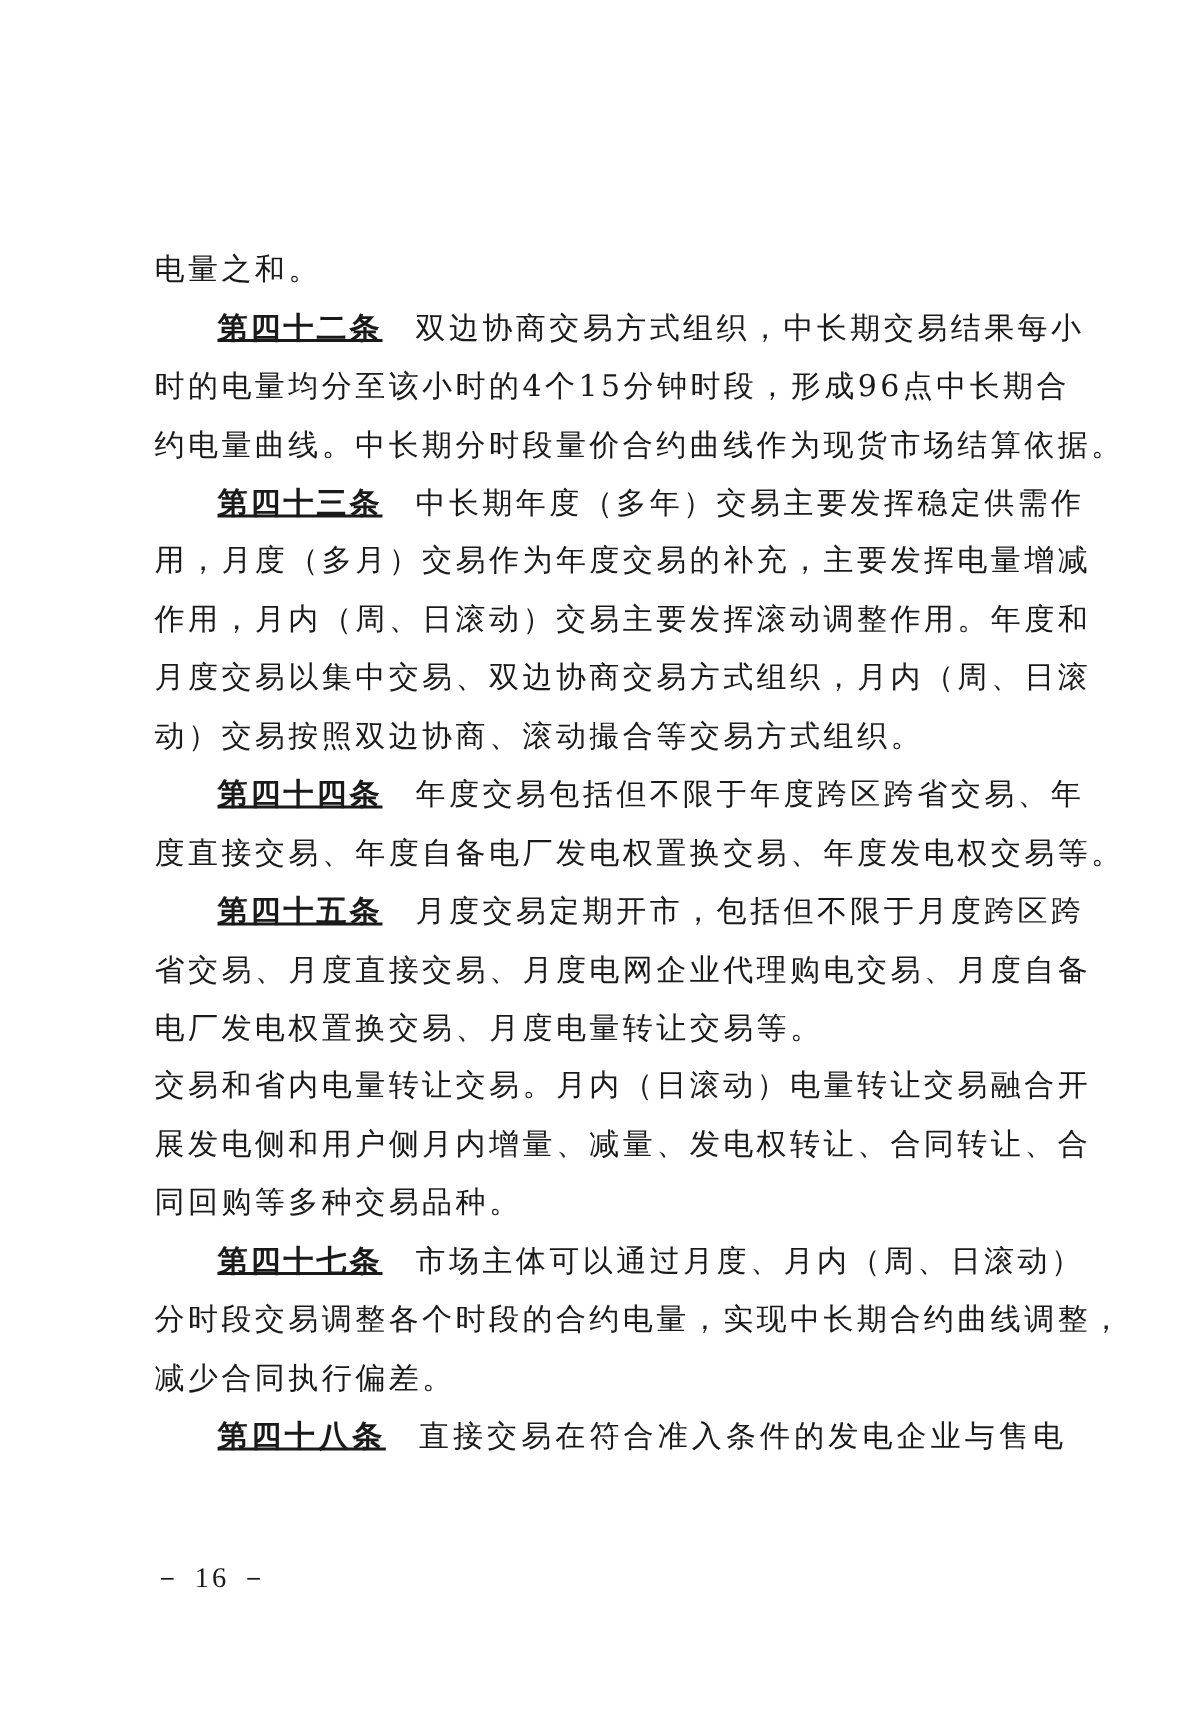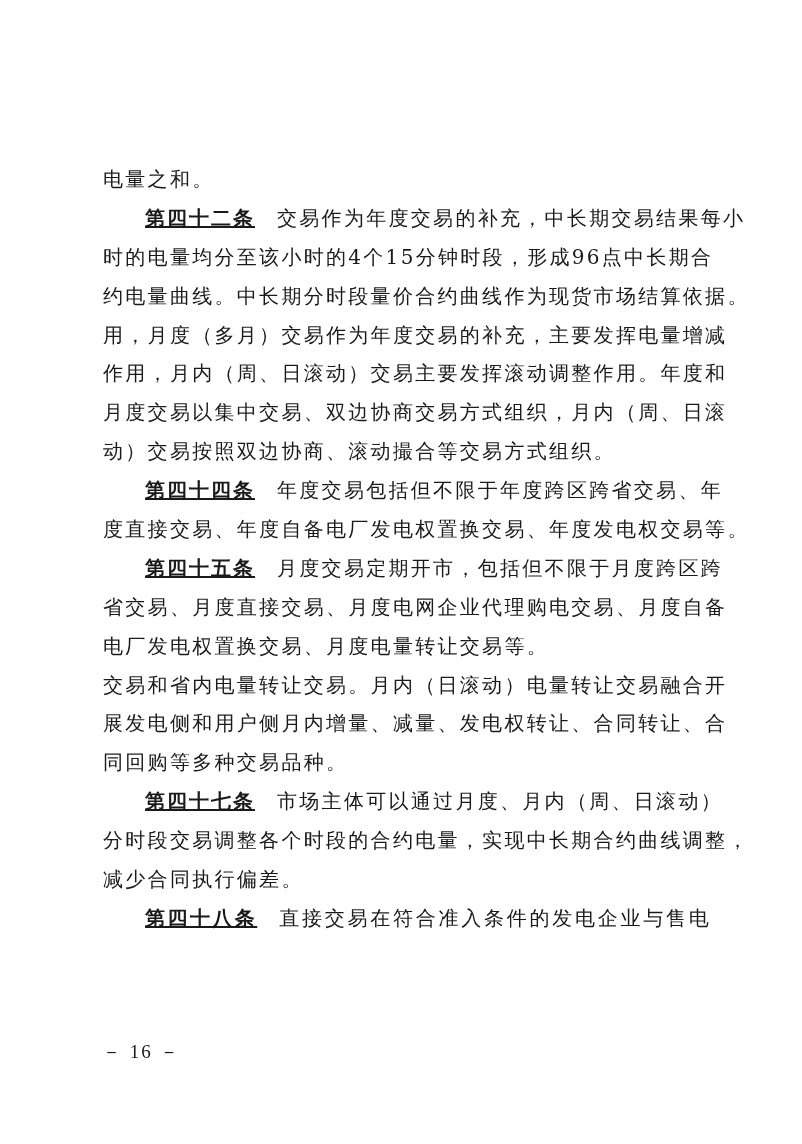--- a/index.html
+++ b/index.html
@@ -61,24 +61,25 @@
     }
   </style>
 </head>
 <body>
 
 <div class="page">
   <div class="content">
 
     <div class="line last">电量之和。</div>
 
-    <div class="line indent"><span class="article-no">第四十二条</span><span>交易作为年度交易的补充，中长期交易结果每小</span></div>
+    <div class="line indent"><span class="article-no">第四十二条</span><span>双边协商交易方式组织，中长期交易结果每小</span></div>
     <div class="line">时的电量均分至该小时的4个15分钟时段，形成96点中长期合</div>
     <div class="line last">约电量曲线。中长期分时段量价合约曲线作为现货市场结算依据。</div>
 
+    <div class="line indent"><span class="article-no">第四十三条</span><span>中长期年度（多年）交易主要发挥稳定供需作</span></div>
     <div class="line">用，月度（多月）交易作为年度交易的补充，主要发挥电量增减</div>
     <div class="line">作用，月内（周、日滚动）交易主要发挥滚动调整作用。年度和</div>
     <div class="line">月度交易以集中交易、双边协商交易方式组织，月内（周、日滚</div>
     <div class="line last">动）交易按照双边协商、滚动撮合等交易方式组织。</div>
 
     <div class="line indent"><span class="article-no">第四十四条</span><span>年度交易包括但不限于年度跨区跨省交易、年</span></div>
     <div class="line last">度直接交易、年度自备电厂发电权置换交易、年度发电权交易等。</div>
 
     <div class="line indent"><span class="article-no">第四十五条</span><span>月度交易定期开市，包括但不限于月度跨区跨</span></div>
     <div class="line">省交易、月度直接交易、月度电网企业代理购电交易、月度自备</div>

